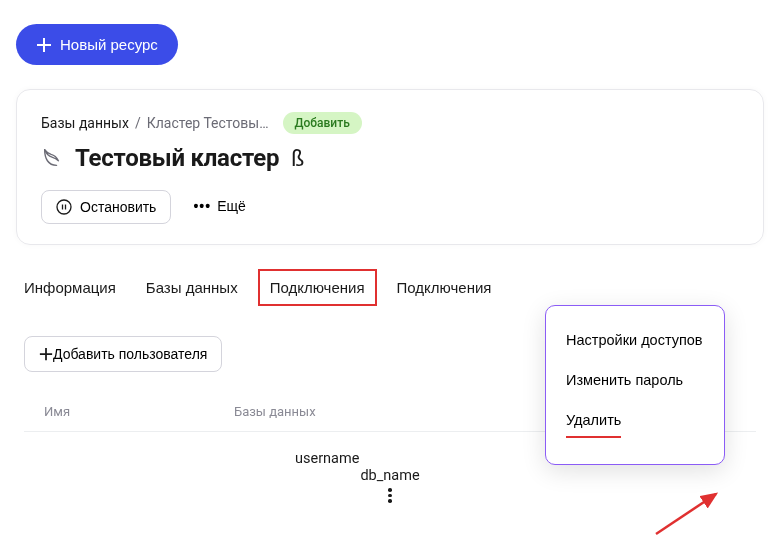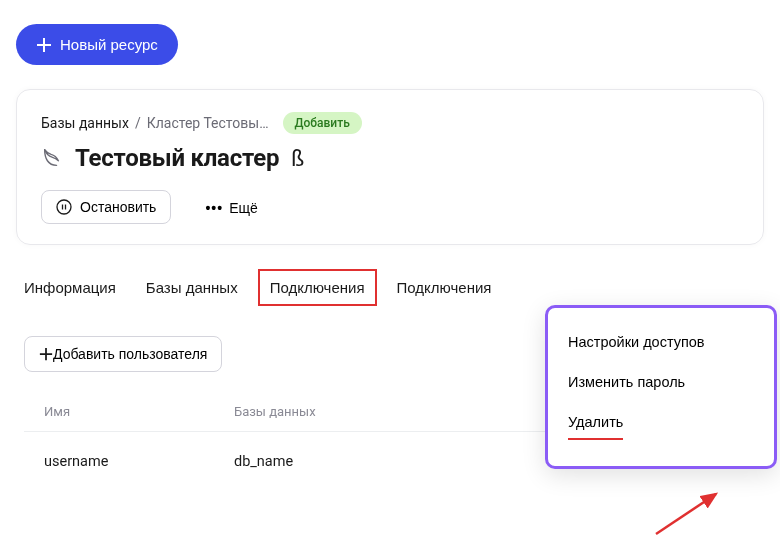--- a/index.html
+++ b/index.html
@@ -70,22 +70,22 @@
       font-weight: 700;
       letter-spacing: -0.01em;
     }
     .beta-icon {
       font-size: 22px;
       color: #1a1a1a;
       font-weight: 400;
     }
     .actions-row {
       display: flex;
-      align-items: flex-end;
-      gap: 28px;
+      align-items: flex-start;
+      gap: 16px;
       margin-top: 18px;
     }
     .stop-btn {
       background: #fff;
       border: 1px solid #d4d4dc;
       border-radius: 8px;
       padding: 8px 14px;
       font-size: 14px;
       display: inline-flex;
       align-items: center;
@@ -147,32 +147,33 @@
     }
     .col-name { width: 190px; }
     .col-db { flex: 1; }
     .col-actions { width: 40px; }
     .tbody .trow {
       display: flex;
       align-items: center;
       padding: 18px 20px;
       border-top: 1px solid #eceef0;
       font-size: 14.5px;
+      flex-direction: column;
     }
 
     .popover {
       position: absolute;
       top: 305px;
       left: 545px;
       background: #fff;
-      border: 3px solid #8b5cf6;
+      border: 1px solid #8b5cf6;
       border-radius: 10px;
       box-shadow: 0 6px 24px rgba(0,0,0,0.12);
       padding: 14px 0;
-      width: 232px;
+      width: 180px;
     }
     .popover-item {
       padding: 12px 20px;
       font-size: 14.5px;
       cursor: pointer;
       background: none;
       border: none;
       text-align: left;
       width: 100%;
       display: block;

